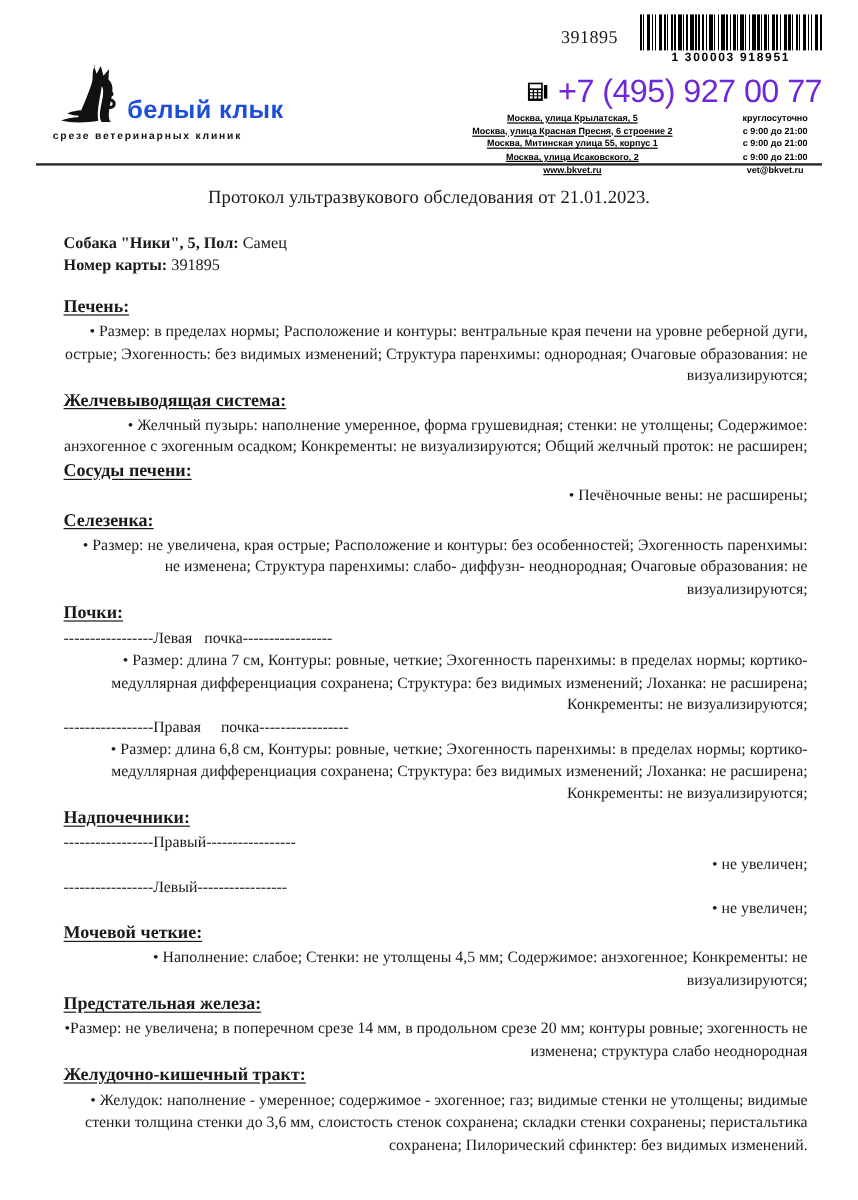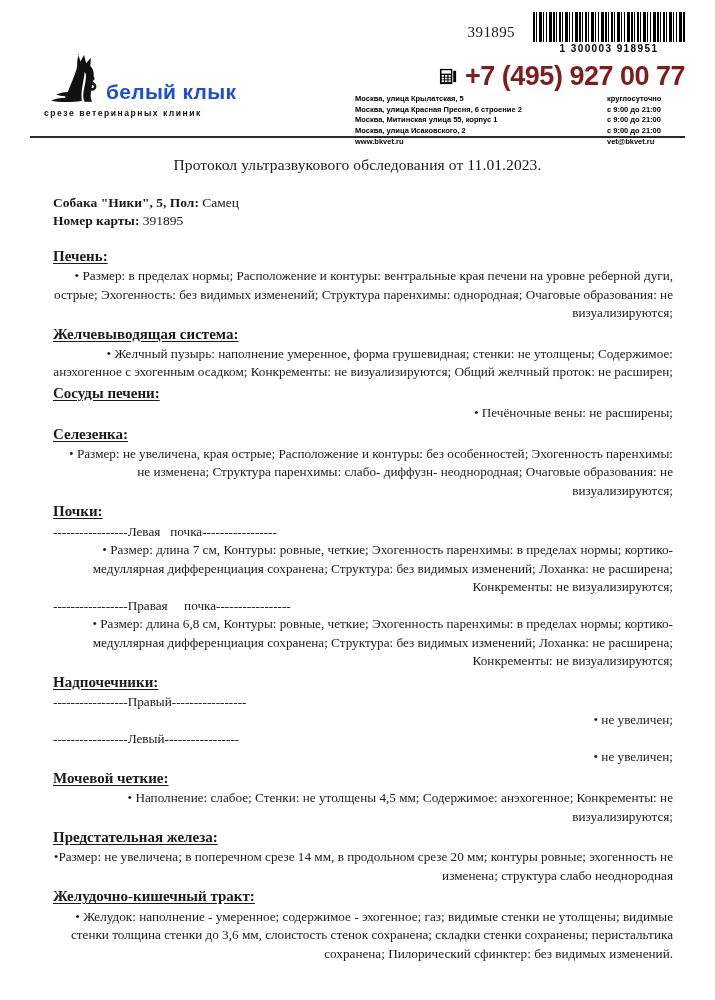--- a/index.html
+++ b/index.html
@@ -87,48 +87,49 @@
     margin-top: 9px;
   }
   .fax-icon {
     width: 19px;
     height: 19px;
     flex: 0 0 auto;
   }
   .phone-number {
     font-family: "Liberation Sans", "DejaVu Sans", sans-serif;
     font-size: 27px;
-    font-weight: 700;
+    font-weight: 400;
     letter-spacing: -0.5px;
-    color: #7f1d1d;
+    color: #6d28d9;
     line-height: 1;
     white-space: nowrap;
   }
   .addresses {
     margin-top: 4px;
     font-family: "Liberation Sans", "DejaVu Sans", sans-serif;
     font-size: 7.5px;
     font-weight: 700;
     color: #000;
     line-height: 1.42;
   }
   .addr-line {
     display: flex;
     justify-content: flex-end;
     gap: 0;
     white-space: nowrap;
   }
   .addr-text {
-    text-align: left;
+    text-align: center;
     width: 252px;
     padding-right: 8px;
     box-sizing: border-box;
+    text-decoration: underline;
   }
   .addr-hours {
-    text-align: left;
+    text-align: center;
     width: 78px;
     box-sizing: border-box;
   }
 
   
   .logo {
     position: absolute;
     left: 14px;
     top: 48px;
     width: 190px;
@@ -300,21 +301,21 @@
           <circle fill="#111" cx="48.6" cy="30.4" r="2.0"></circle>
         </svg>
       </div>
       <div class="logo-title">белый клык</div>
       <div class="logo-sub">срезе ветеринарных клиник</div>
     </div>
   </div>
 
   <hr class="rule">
 
-  <div class="doc-title">Протокол ультразвукового обследования  от 11.01.2023.</div>
+  <div class="doc-title">Протокол ультразвукового обследования  от 21.01.2023.</div>
 
   <div class="patient">
     <div class="patient-row">
       <b>Собака "Ники", 5, Пол:</b>
       <span>Самец</span>
     </div>
     <div class="patient-row">
       <b>Номер карты:</b>
       <span>391895</span>
     </div>

